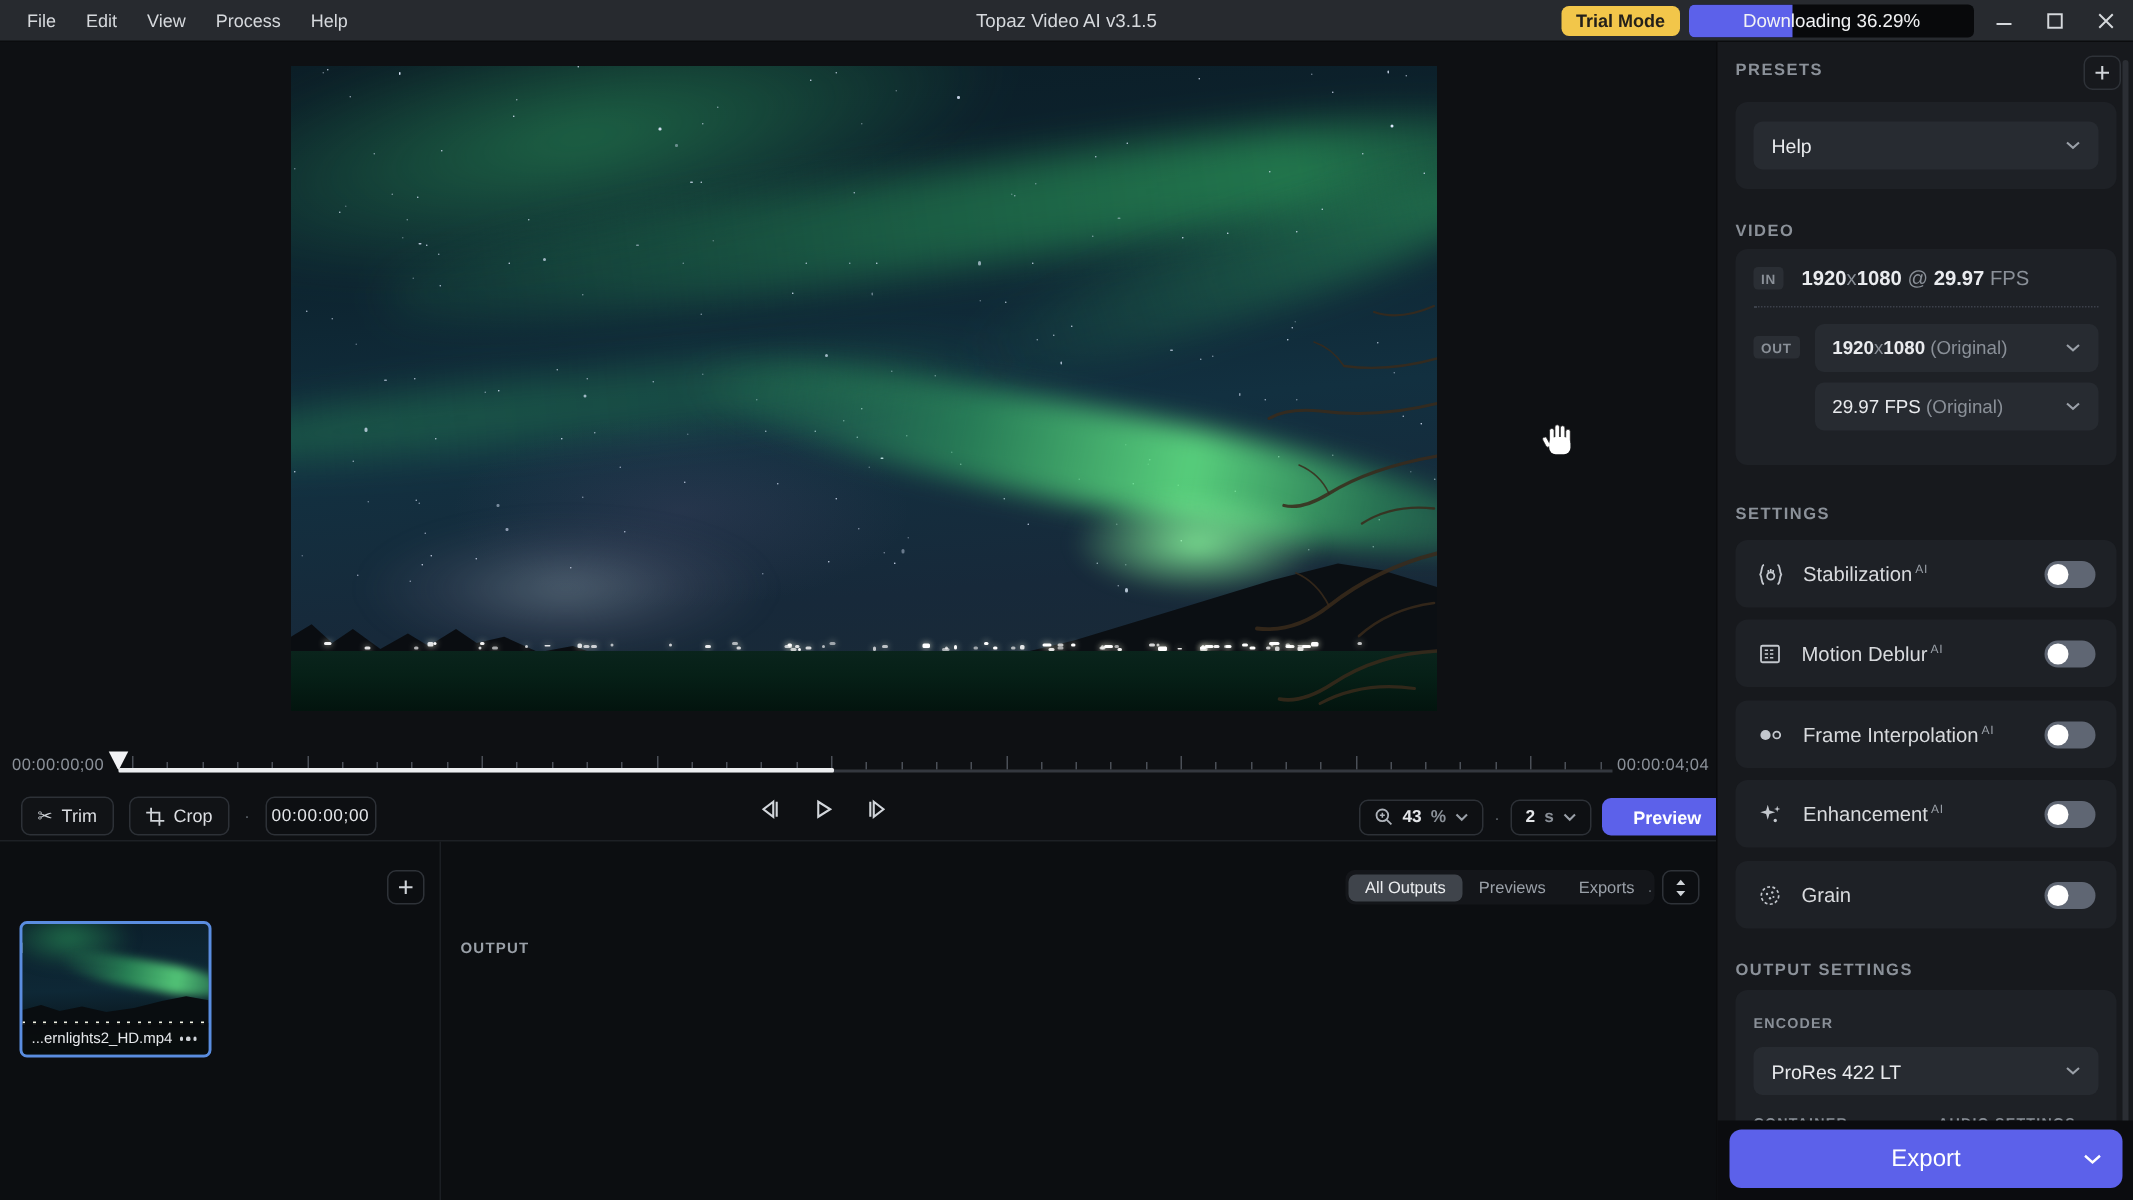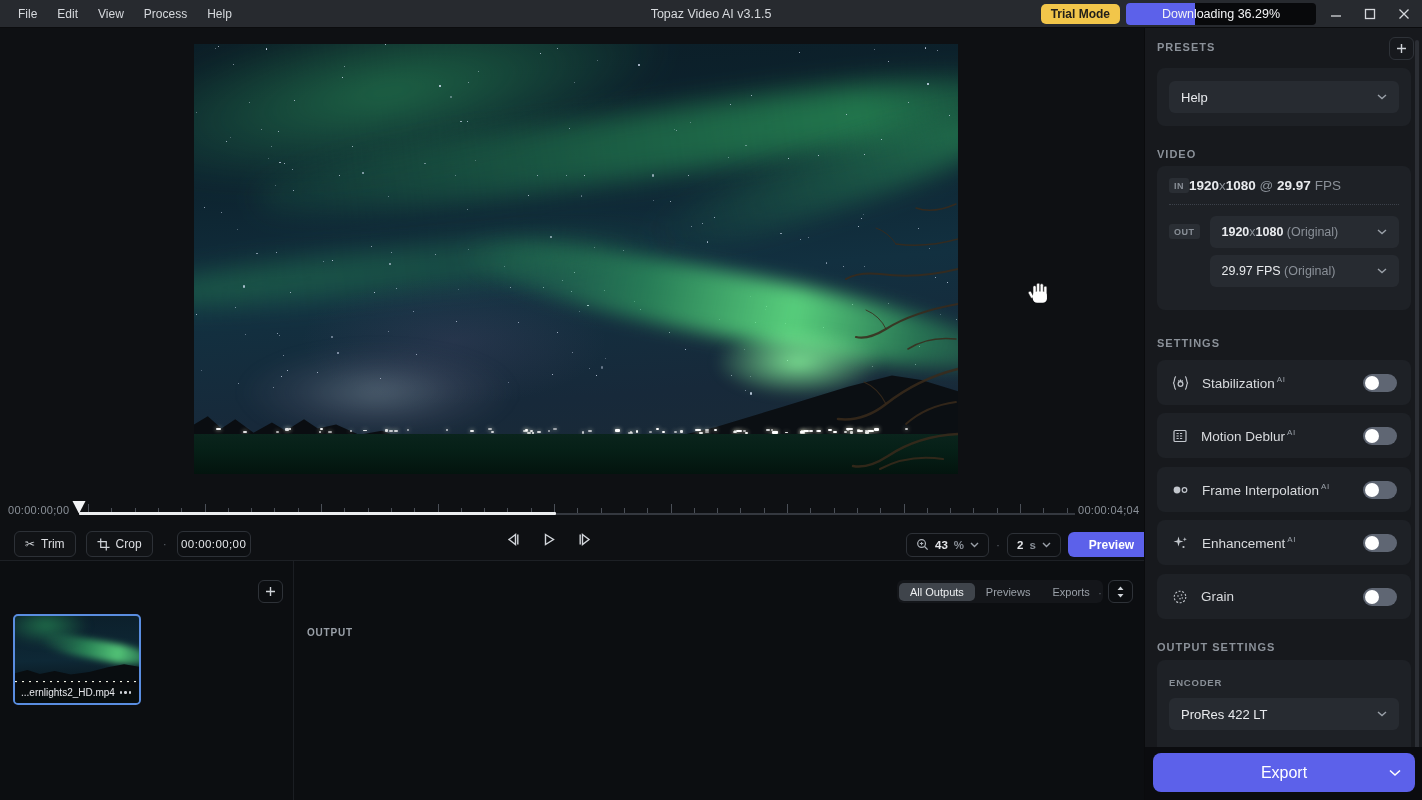--- a/index.html
+++ b/index.html
@@ -138,21 +138,21 @@
   .card { position:absolute; left:12px; width:254px; background:#1e2126; border-radius:8px; }
   .field { background:#272b31; border-radius:6px; height:32px; display:flex; align-items:center;
            padding:0 12px; font-size:13px; color:#e8eaed; }
   .field .chev { margin-left:auto; }
   .presets-add { left:244px; top:9px; }
   .b { color:#e9ebee; font-weight:700; }
   .g { color:#8a9098; font-weight:400; }
   .io-badge { background:#2a2e34; color:#8a9098; font-size:9px; font-weight:700; border-radius:3px;
               padding:2.5px 5px; letter-spacing:.5px; }
   .video-card { top:138px; height:144px; padding:12px; }
-  .in-row { display:flex; align-items:center; font-size:13.5px; }
+  .in-row { display:flex; align-items:center; gap:12px; font-size:13.5px; }
   .dotted-sep { border-top:1px dotted #3c414a; margin:11px 0; }
   .out-row { display:flex; align-items:flex-start; gap:10px; }
   .out-fields { flex:1; display:flex; flex-direction:column; gap:7px; }
   .out-fields .field { font-size:12.5px; }
   .filter-row { position:absolute; left:12px; width:254px; height:45px; background:#1e2126;
                 border-radius:8px; display:flex; align-items:center; padding:0 14px; gap:12px; }
   .filter-label { font-size:13.5px; color:#d8dadd; }
   .ai { font-size:8px; color:#9aa0a8; vertical-align:super; margin-left:2px; letter-spacing:.5px; }
   .toggle { margin-left:auto; width:34px; height:18px; border-radius:9px; background:#5f6673; position:relative; }
   .toggle::after { content:''; position:absolute; left:2px; top:2px; width:14px; height:14px;

